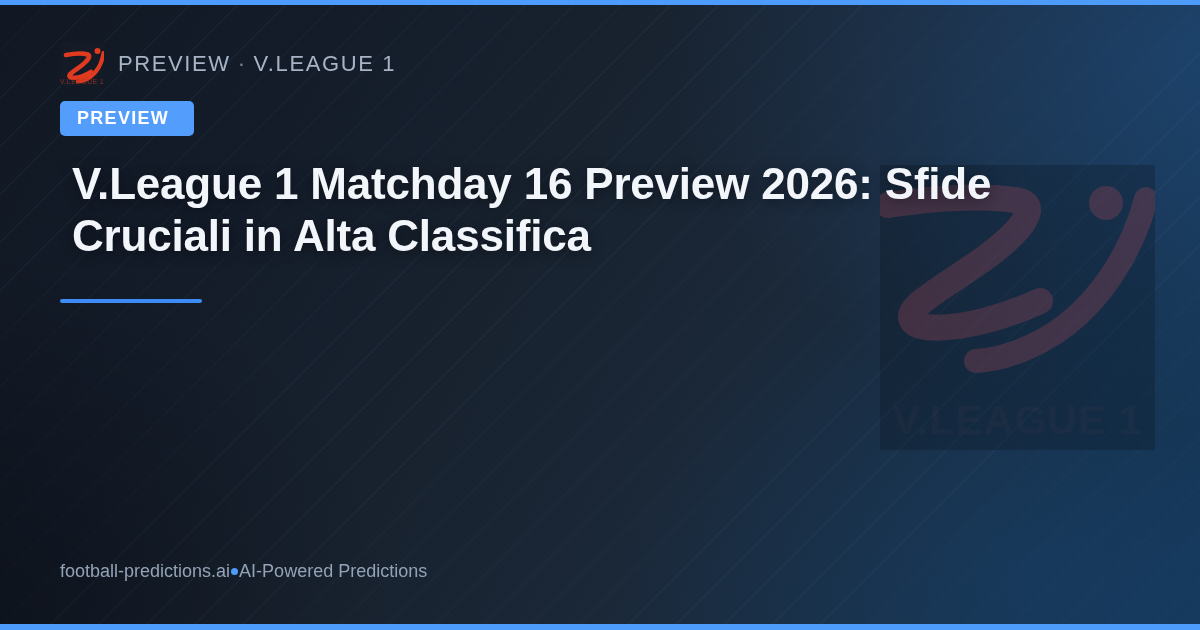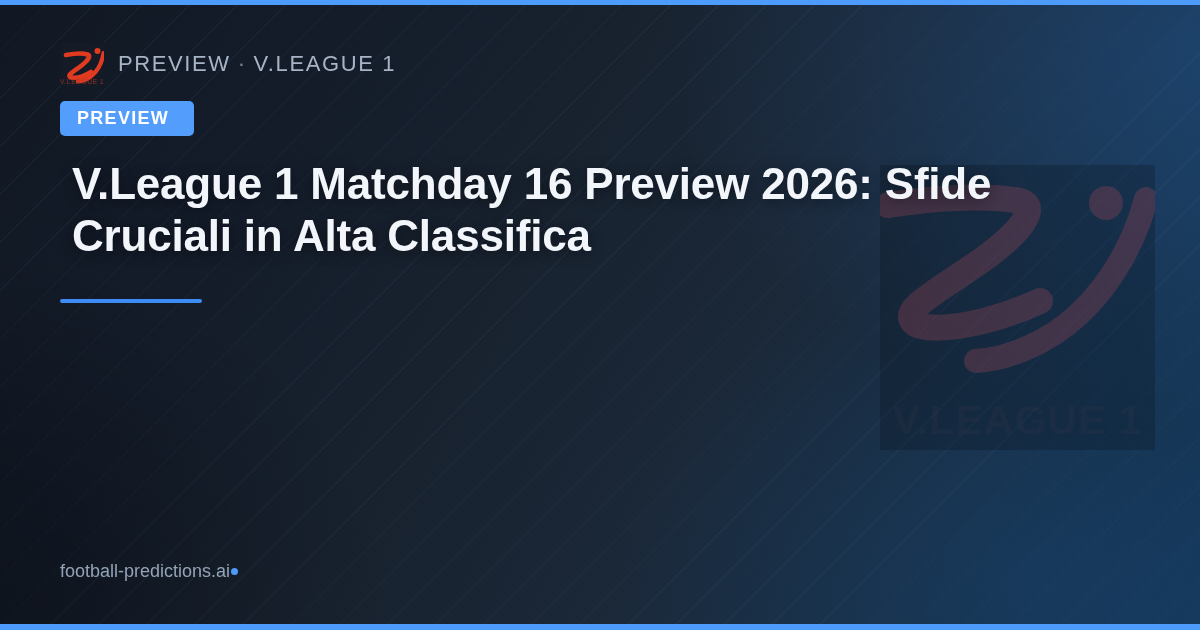--- a/index.html
+++ b/index.html
@@ -252,15 +252,16 @@
 
   <div class="badge">PREVIEW</div>
 
   <h1 class="title">V.League 1 Matchday 16 Preview 2026: Sfide Cruciali in Alta Classifica</h1>
 
   <div class="accent-rule"></div>
 
   <div class="footer">
     <span>football-predictions.ai</span>
     <span class="dot"></span>
+    <span>AI-Powered Predictions</span>
   </div>
 
 </div>
 
 </body></html>

